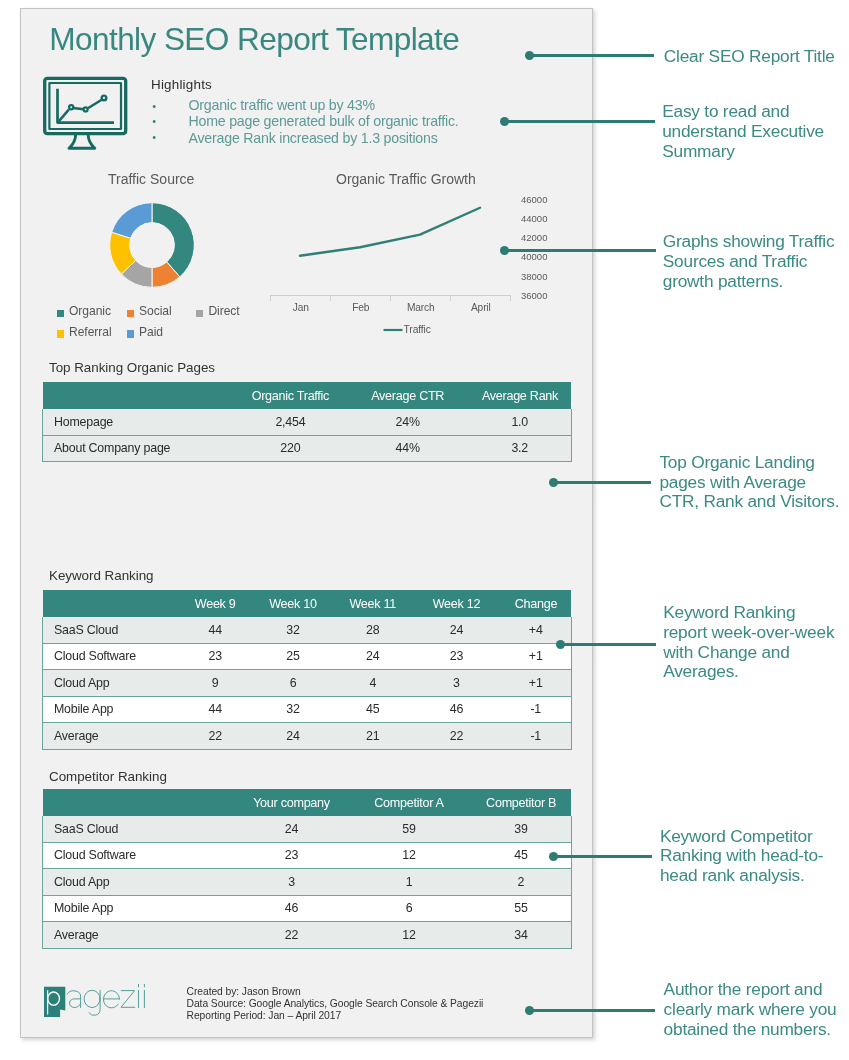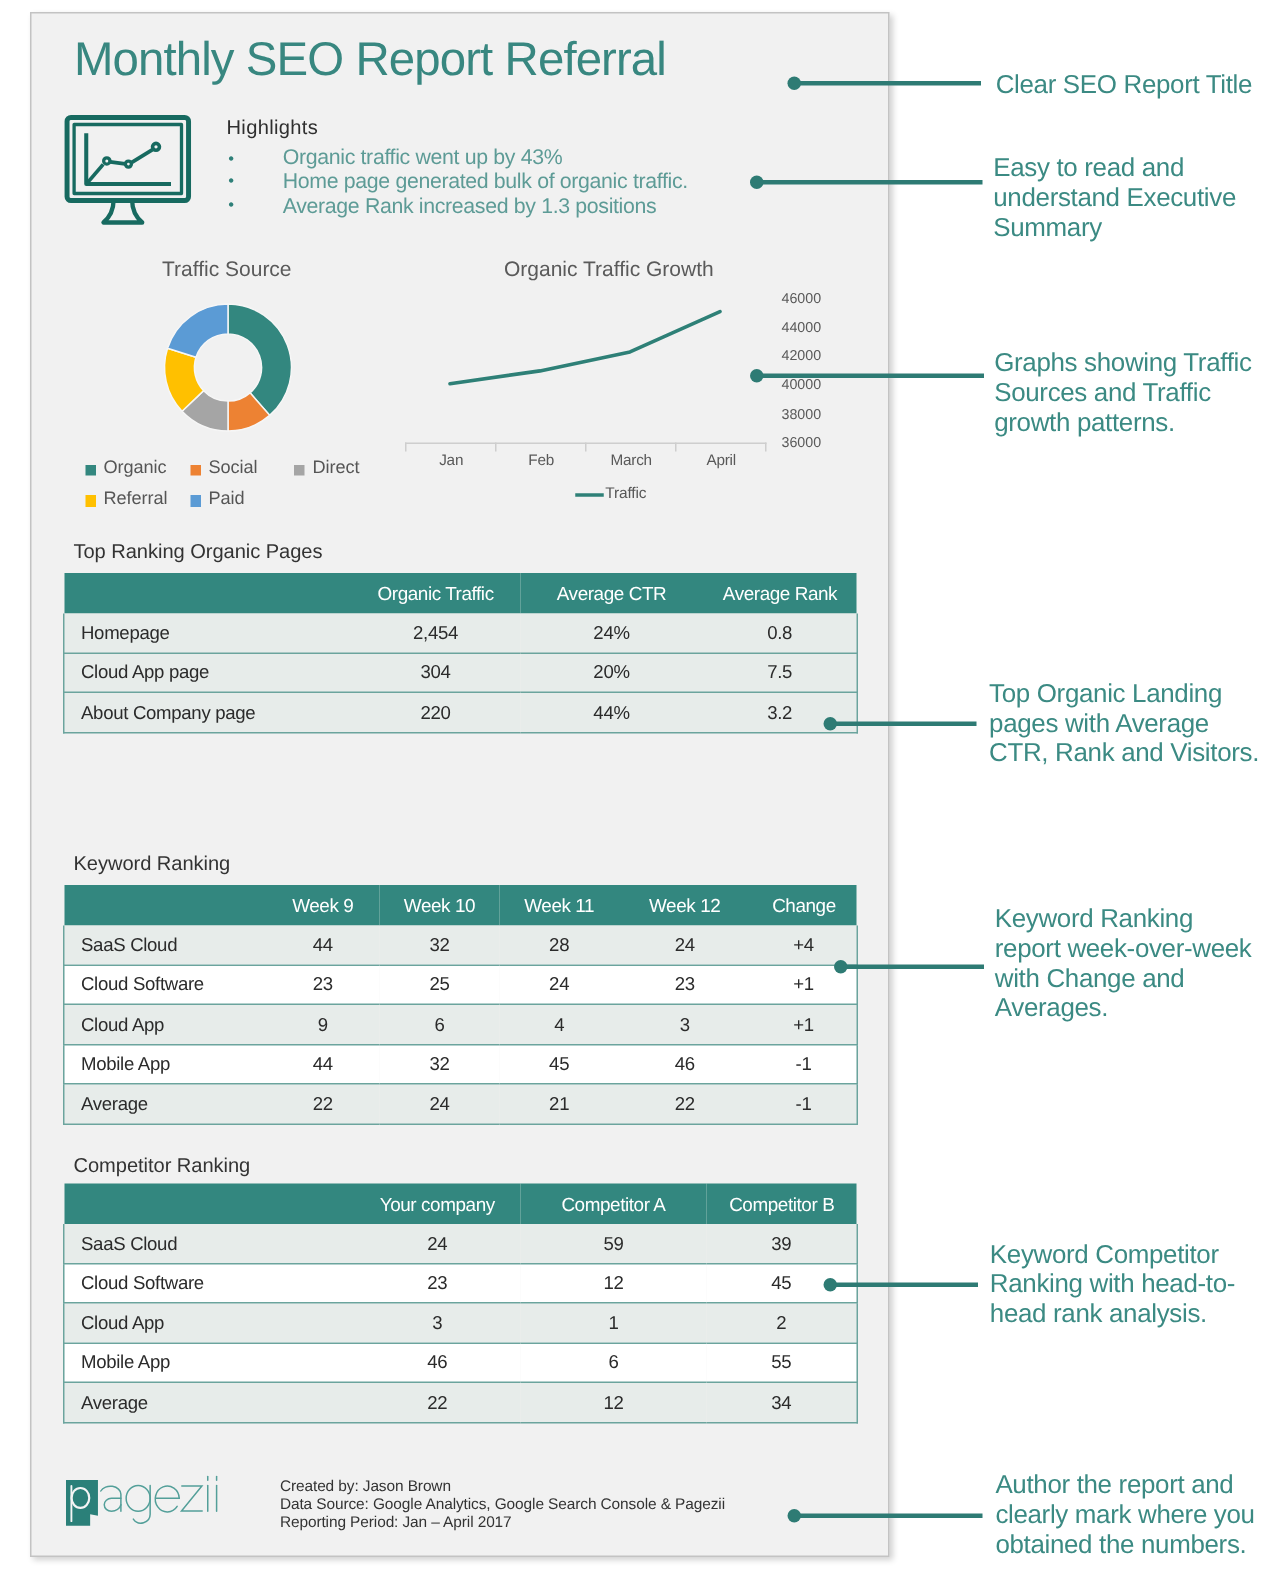--- a/index.html
+++ b/index.html
@@ -78,21 +78,21 @@
   
   .co-line{height:3px;background:#2e7b74;}
   .co-dot{width:9px;height:9px;border-radius:50%;background:#2e7b74;}
   .co-tx{font-size:17.3px;color:#3b8a83;line-height:19.9px;white-space:nowrap;letter-spacing:-0.22px;}
 </style>
 </head>
 <body>
 
 <div class="abs" id="card"></div>
 
-<div class="abs" id="title">Monthly SEO Report Referral</div>
+<div class="abs" id="title">Monthly SEO Report Template</div>
 
 <div class="abs" id="monitor">
   <svg width="92" height="82" viewBox="0 0 92 82">
     <g fill="none" stroke="#176a60" stroke-linejoin="round" stroke-linecap="butt">
       <rect x="8.7" y="8.3" width="81" height="55.4" rx="2.6" stroke-width="3.3"></rect>
       <rect x="13.4" y="13.0" width="71.6" height="46.0" stroke-width="2.2"></rect>
       <path d="M21.5 18.8 V52.6 H78.0" stroke-width="2.7"></path>
       <path d="M22.5 51.6 L32.8 39.6" stroke-width="2.5"></path>
       <path d="M37.4 37.9 L47.4 39.2" stroke-width="2.5"></path>
       <path d="M51.9 38.3 L65.7 29.8" stroke-width="2.5"></path>
@@ -197,27 +197,21 @@
           <th>Organic Traffic</th>
           <th>Average CTR</th>
           <th>Average Rank</th>
         </tr>
       </thead>
       <tbody>
         <tr class="odd">
           <td class="lbl edgeL">Homepage</td>
           <td class="">2,454</td>
           <td class="">24%</td>
-          <td class="edgeR">0.8</td>
-        </tr>
-        <tr class="odd">
-          <td class="lbl edgeL">Cloud App page</td>
-          <td class="">304</td>
-          <td class="">20%</td>
-          <td class="edgeR">7.5</td>
+          <td class="edgeR">1.0</td>
         </tr>
         <tr class="odd">
           <td class="lbl edgeL">About Company page</td>
           <td class="">220</td>
           <td class="">44%</td>
           <td class="edgeR">3.2</td>
         </tr>
       </tbody>
     </table>
   </div>

